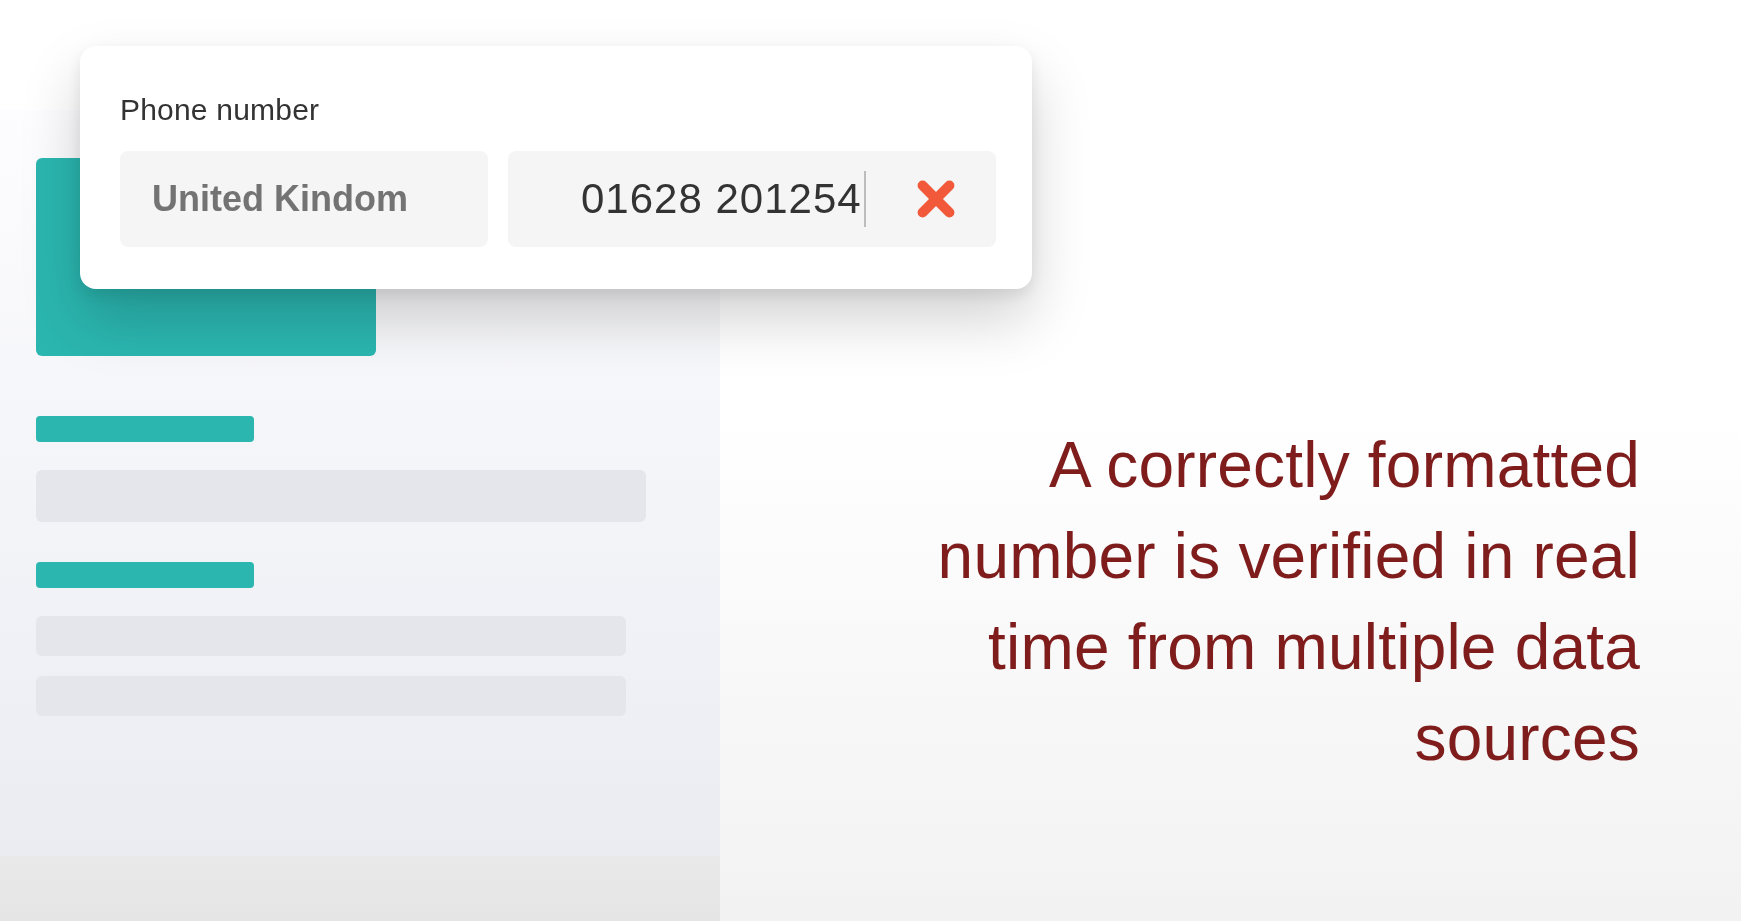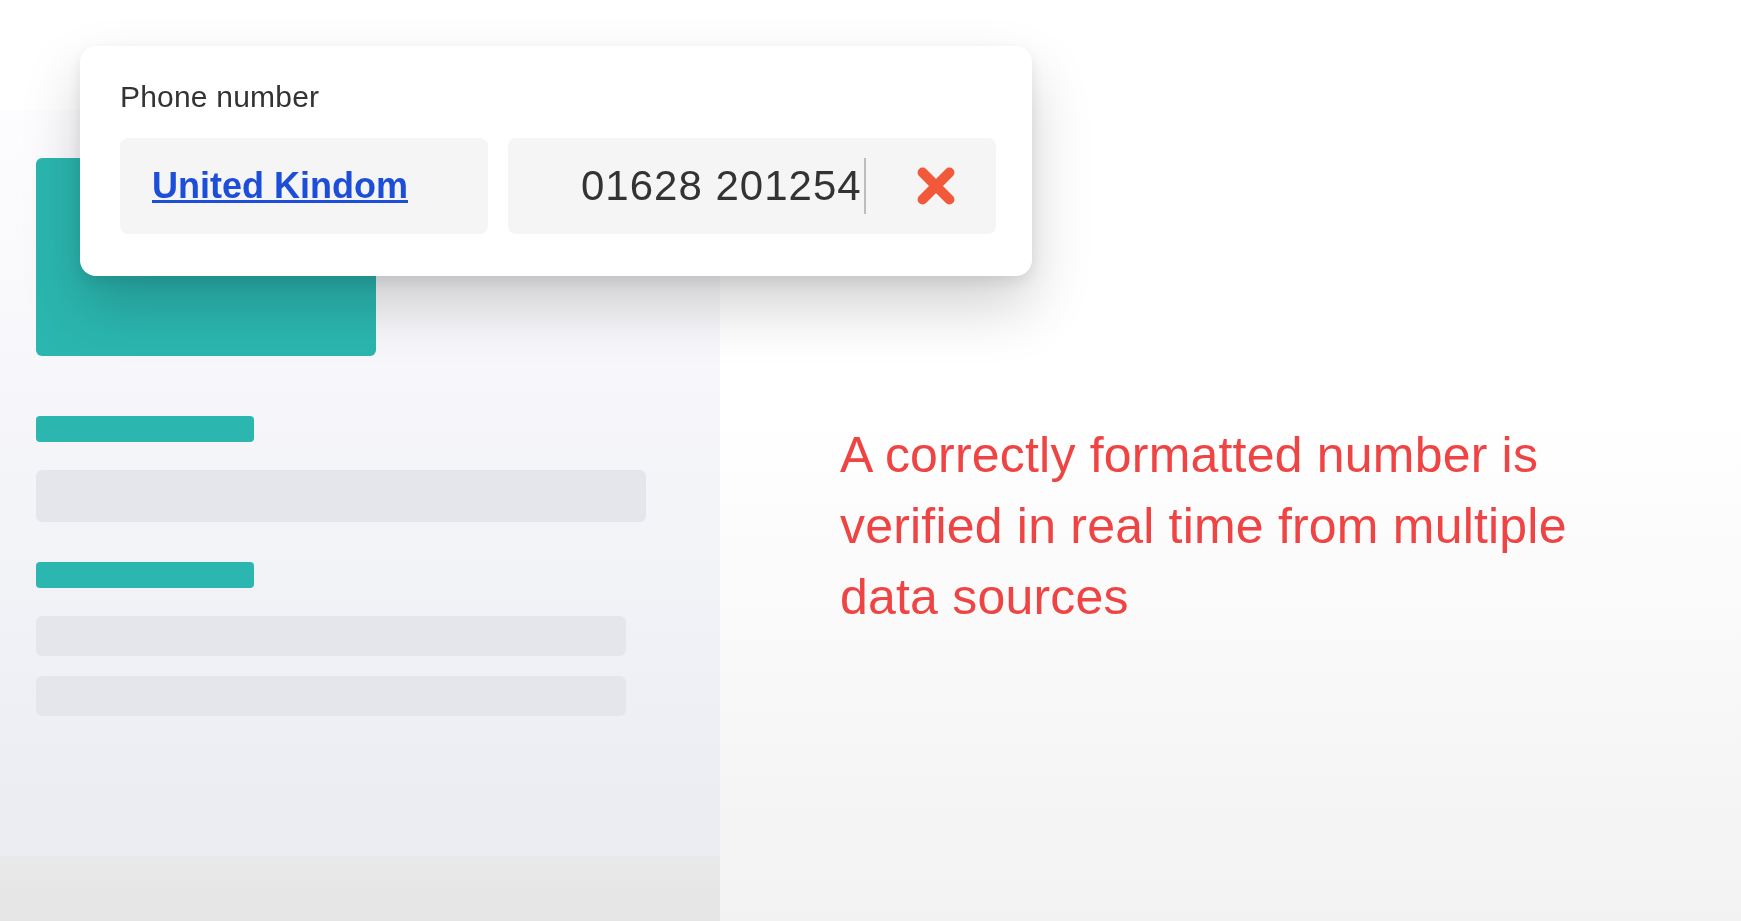--- a/index.html
+++ b/index.html
@@ -63,36 +63,36 @@
       background: #ffffff;
       border-radius: 16px;
       box-shadow: 0 30px 60px rgba(0,0,0,.18), 0 6px 14px rgba(0,0,0,.08);
       padding: 34px 36px 42px 40px;
     }
     .card-label {
       font-size: 30px;
       color: #333;
       margin-bottom: 24px;
       letter-spacing: .2px;
+      margin-top: 13px;
     }
     .card-row { display: flex; gap: 20px; }
     .chip {
       height: 96px;
       background: #f5f5f5;
       border-radius: 8px;
       display: flex;
       align-items: center;
       padding: 0 32px;
     }
     .chip-country {
       width: 368px;
       font-size: 36px;
       font-weight: 700;
-      color: #1d4ed8;
-      text-decoration: underline;
+      color: #737373;
     }
     .chip-phone {
       flex: 1;
       font-size: 42px;
       font-weight: 400;
       color: #333;
       justify-content: space-between;
       letter-spacing: 1px;
       position: relative;
     }
@@ -109,24 +109,24 @@
       cursor: pointer;
     }
     .x-btn svg { width: 46px; height: 46px; }
 
     
     .caption {
       position: absolute;
       left: 840px;
       top: 420px;
       width: 800px;
-      text-align: left;
-      font-size: 50px;
+      text-align: right;
+      font-size: 64px;
       line-height: 1.42;
-      color: #ef4444;
+      color: #7f1d1d;
       letter-spacing: .2px;
     }
   </style>
 </head>
 <body>
 
 <div class="bg-panel">
   <div class="bg-form">
     <div class="bg-big-teal"></div>
     <div class="bg-label"></div>

